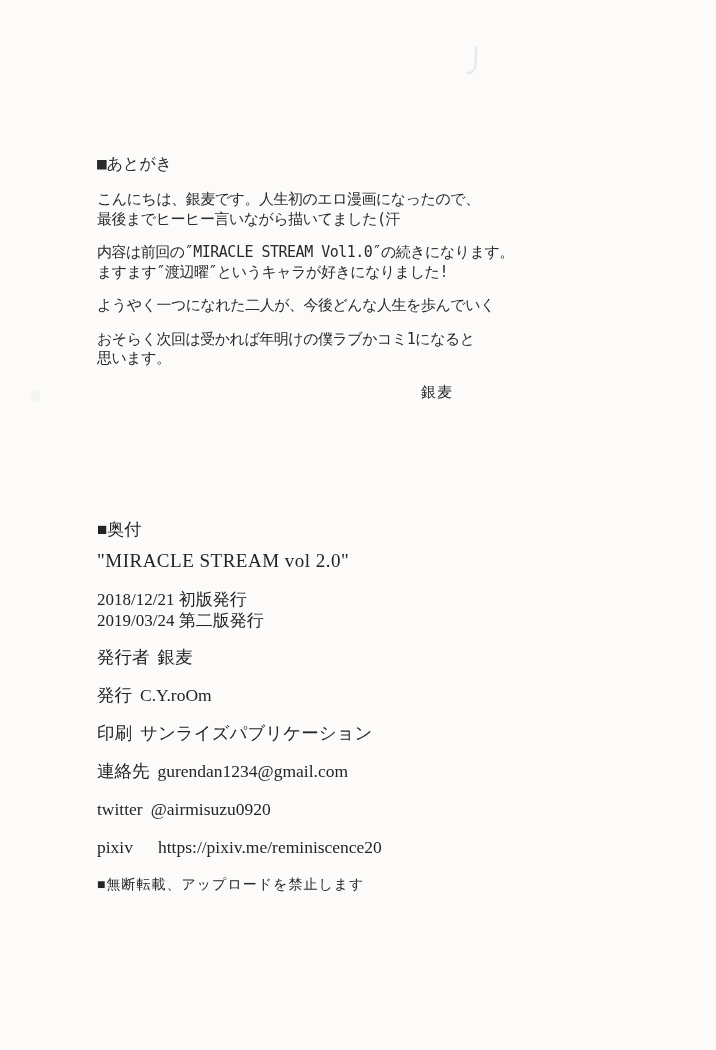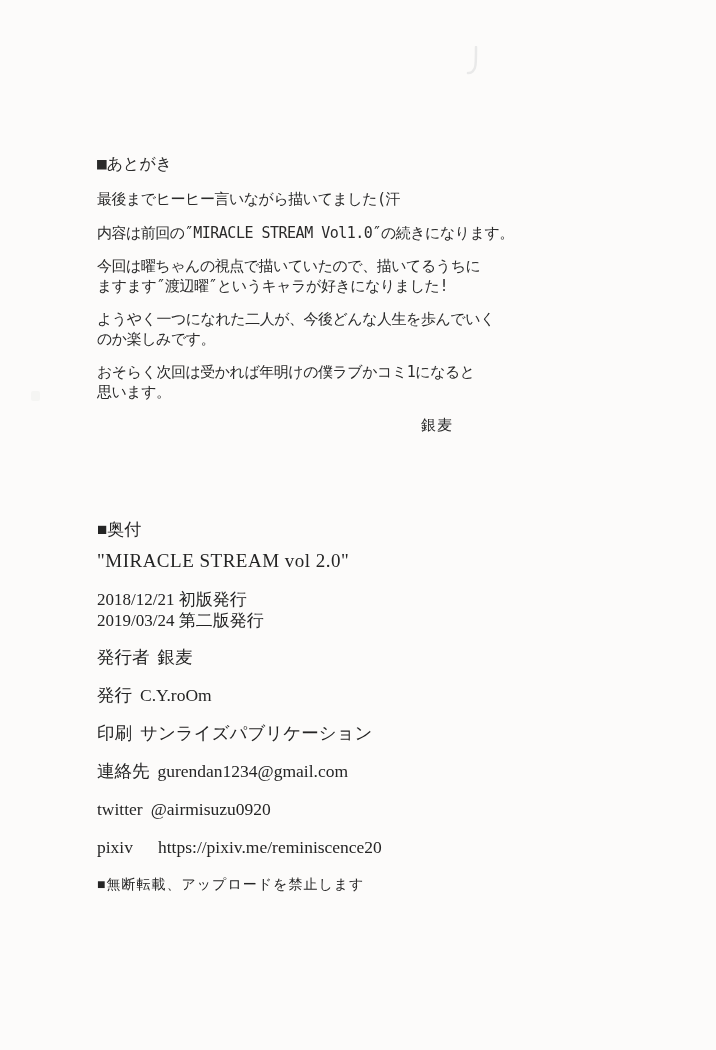--- a/index.html
+++ b/index.html
@@ -61,29 +61,28 @@
 <div class="page">
 
   <svg class="artifact" width="16" height="30" viewBox="0 0 16 30">
     <path d="M11 1 C11 8 11 14 10.5 19 C10 25 6 27.5 3 27" fill="none" stroke="var(--artifact, #e9e9e9)" stroke-width="2.5" stroke-linecap="round"></path>
   </svg>
   <div class="smudge"></div>
 
   <section class="afterword">
     <div class="heading">■あとがき</div>
 
+    <div class="line">こんにちは、銀麦です。人生初のエロ漫画になったので、</div>
     <div class="line">最後までヒーヒー言いながら描いてました(汗</div>
 
     <div class="line para-start">内容は前回の″MIRACLE STREAM Vol1.0″の続きになります。</div>
 
-    <div class="line para-start">今回は曜ちゃんの視点で描いていたので、描いてるうちに</div>
     <div class="line">ますます″渡辺曜″というキャラが好きになりました!</div>
 
     <div class="line para-start">ようやく一つになれた二人が、今後どんな人生を歩んでいく</div>
-    <div class="line">のか楽しみです。</div>
 
     <div class="line para-start">おそらく次回は受かれば年明けの僕ラブかコミ1になると</div>
     <div class="line">思います。</div>
 
 
     <div class="line signature">銀麦</div>
   </section>
 
   <section class="colophon">
     <div class="c-heading">■奥付</div>

